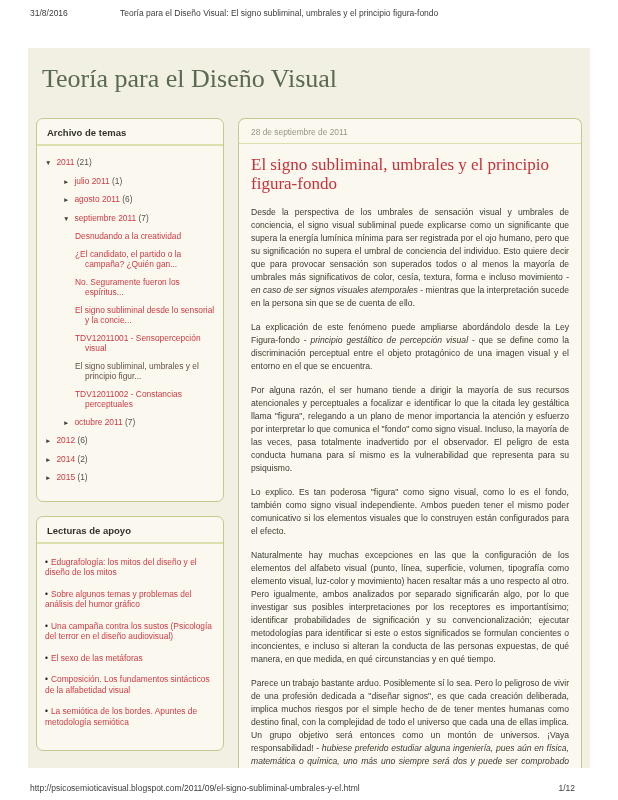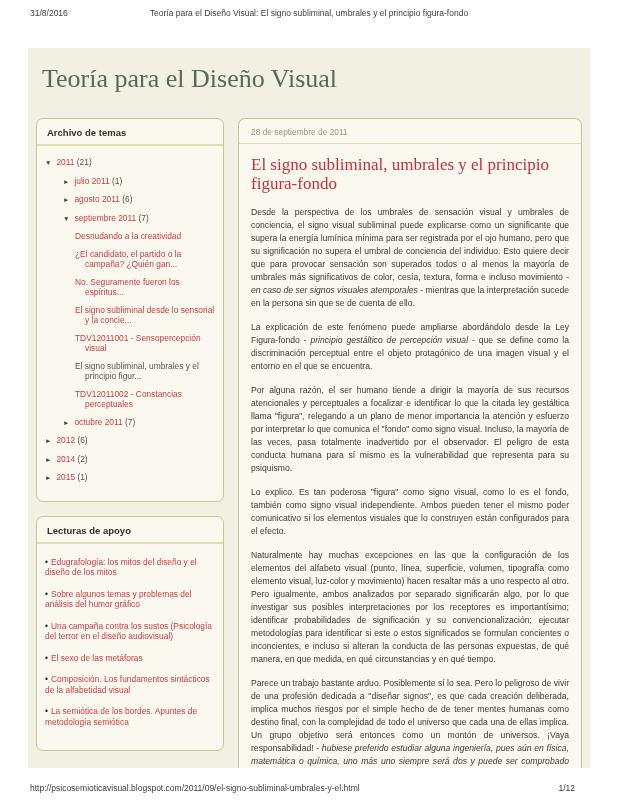--- a/index.html
+++ b/index.html
@@ -15,21 +15,21 @@
     --muted-text:#98948a;
     --chrome-text:#3c3c3c;
   }
   *{box-sizing:border-box;}
   html,body{margin:0;padding:0;}
   body{
     width:618px;height:800px;position:relative;background:#ffffff;
     font-family:"Liberation Sans", sans-serif;overflow:hidden;
   }
   .print-date{position:absolute;top:8px;left:30px;font-size:8.5px;color:var(--chrome-text);}
-  .print-title{position:absolute;top:8px;left:120px;right:120px;text-align:center;font-size:8.5px;color:var(--chrome-text);}
+  .print-title{position:absolute;top:8px;left:120px;right:120px;font-size:8.5px;color:var(--chrome-text);}
   .print-url{position:absolute;bottom:7px;left:30px;font-size:8.5px;color:var(--chrome-text);}
   .print-page-num{position:absolute;bottom:7px;right:43px;font-size:8.5px;color:var(--chrome-text);}
 
   .page{
     position:absolute;left:28px;top:48px;width:562px;height:720px;
     background:var(--page-bg);overflow:hidden;padding:10px 8px 0 8px;
   }
   .blog-title{
     font-family:"Liberation Serif", serif;font-weight:normal;
     font-size:26px;line-height:30px;color:var(--blog-title);

